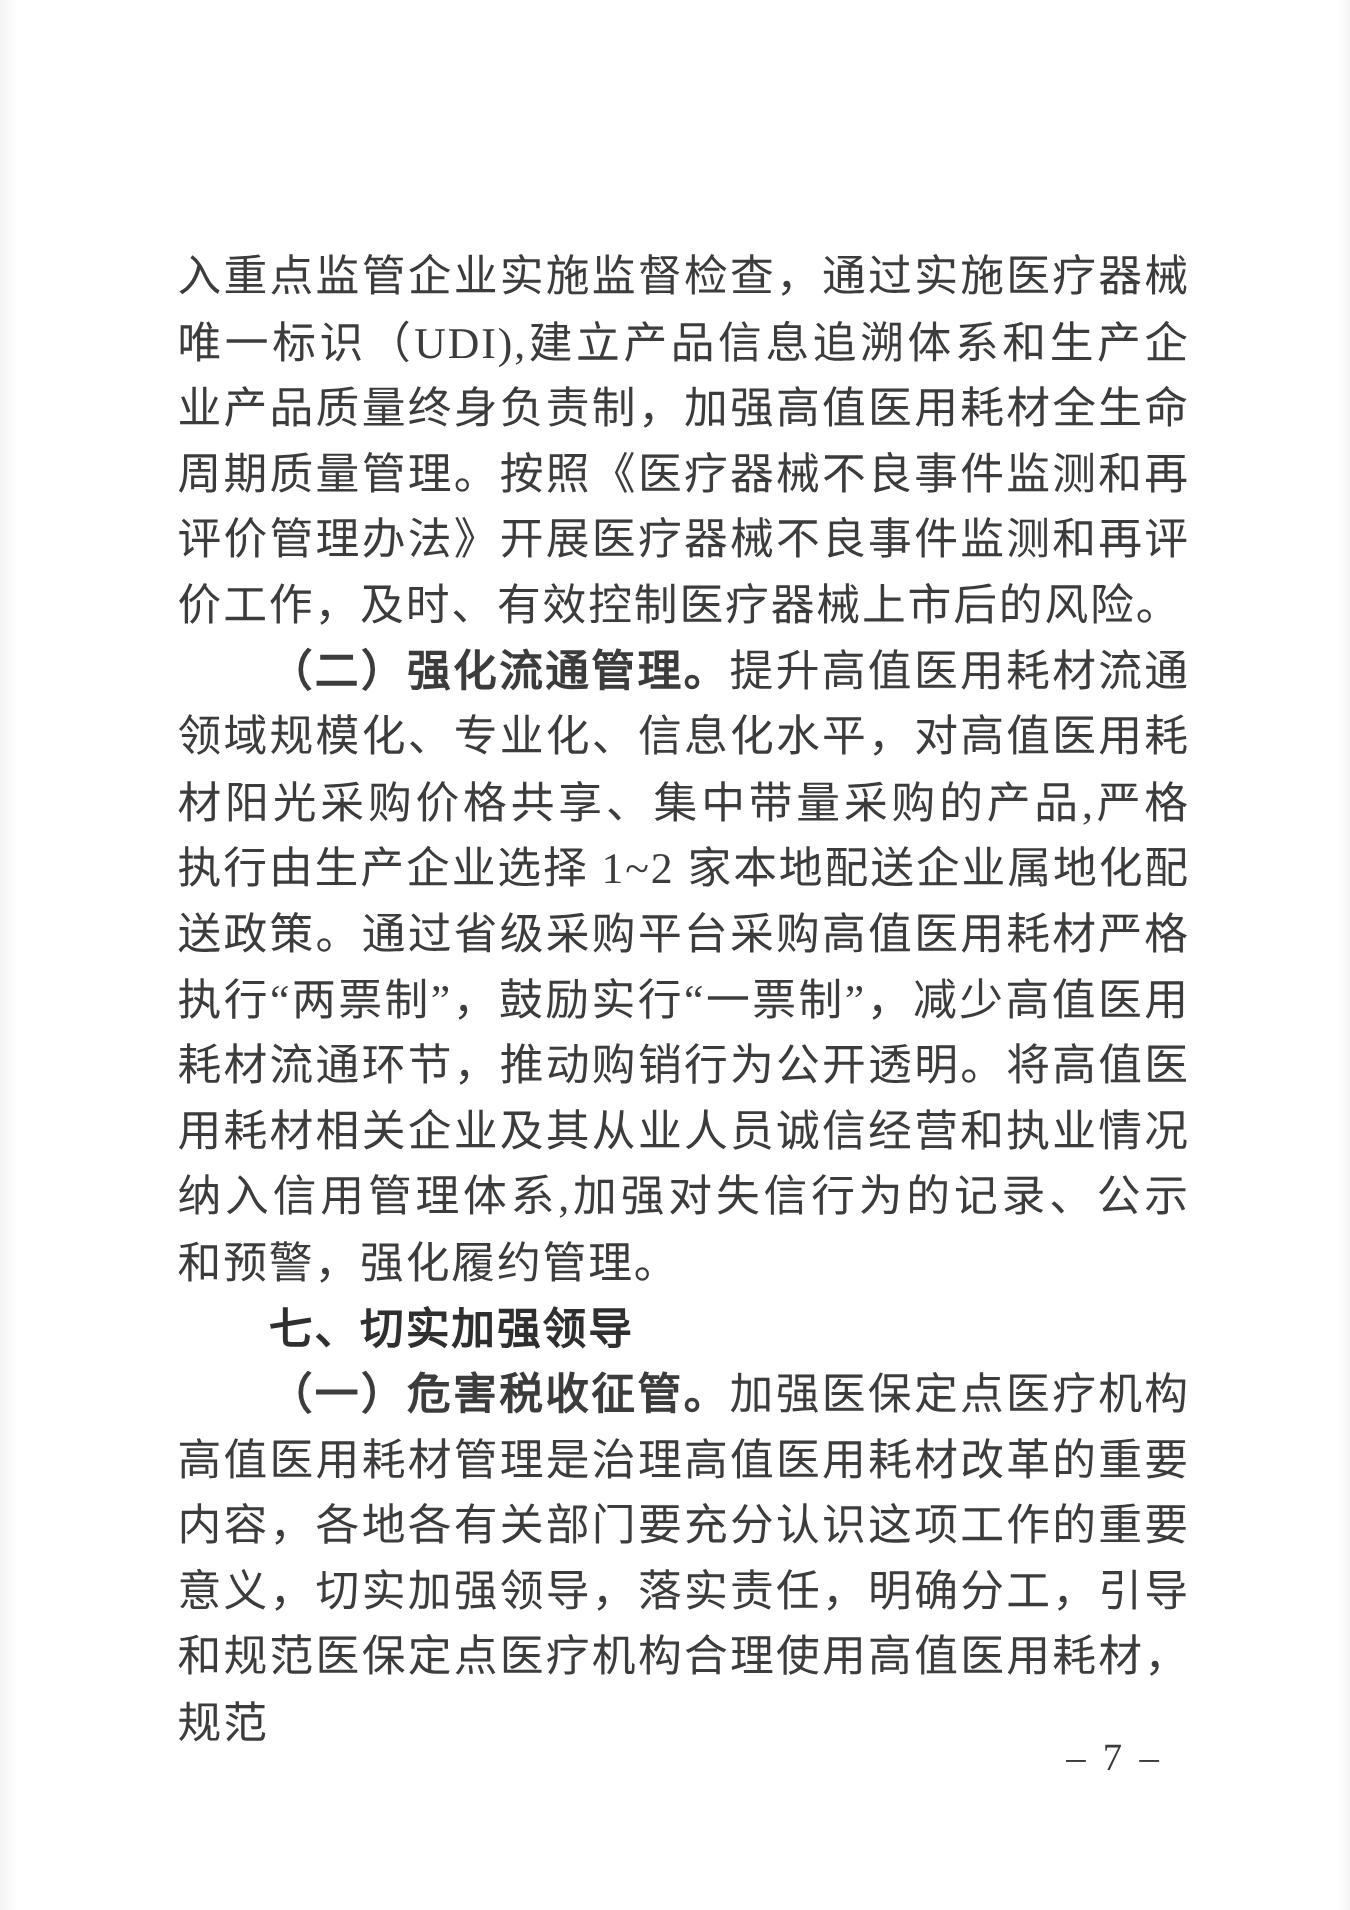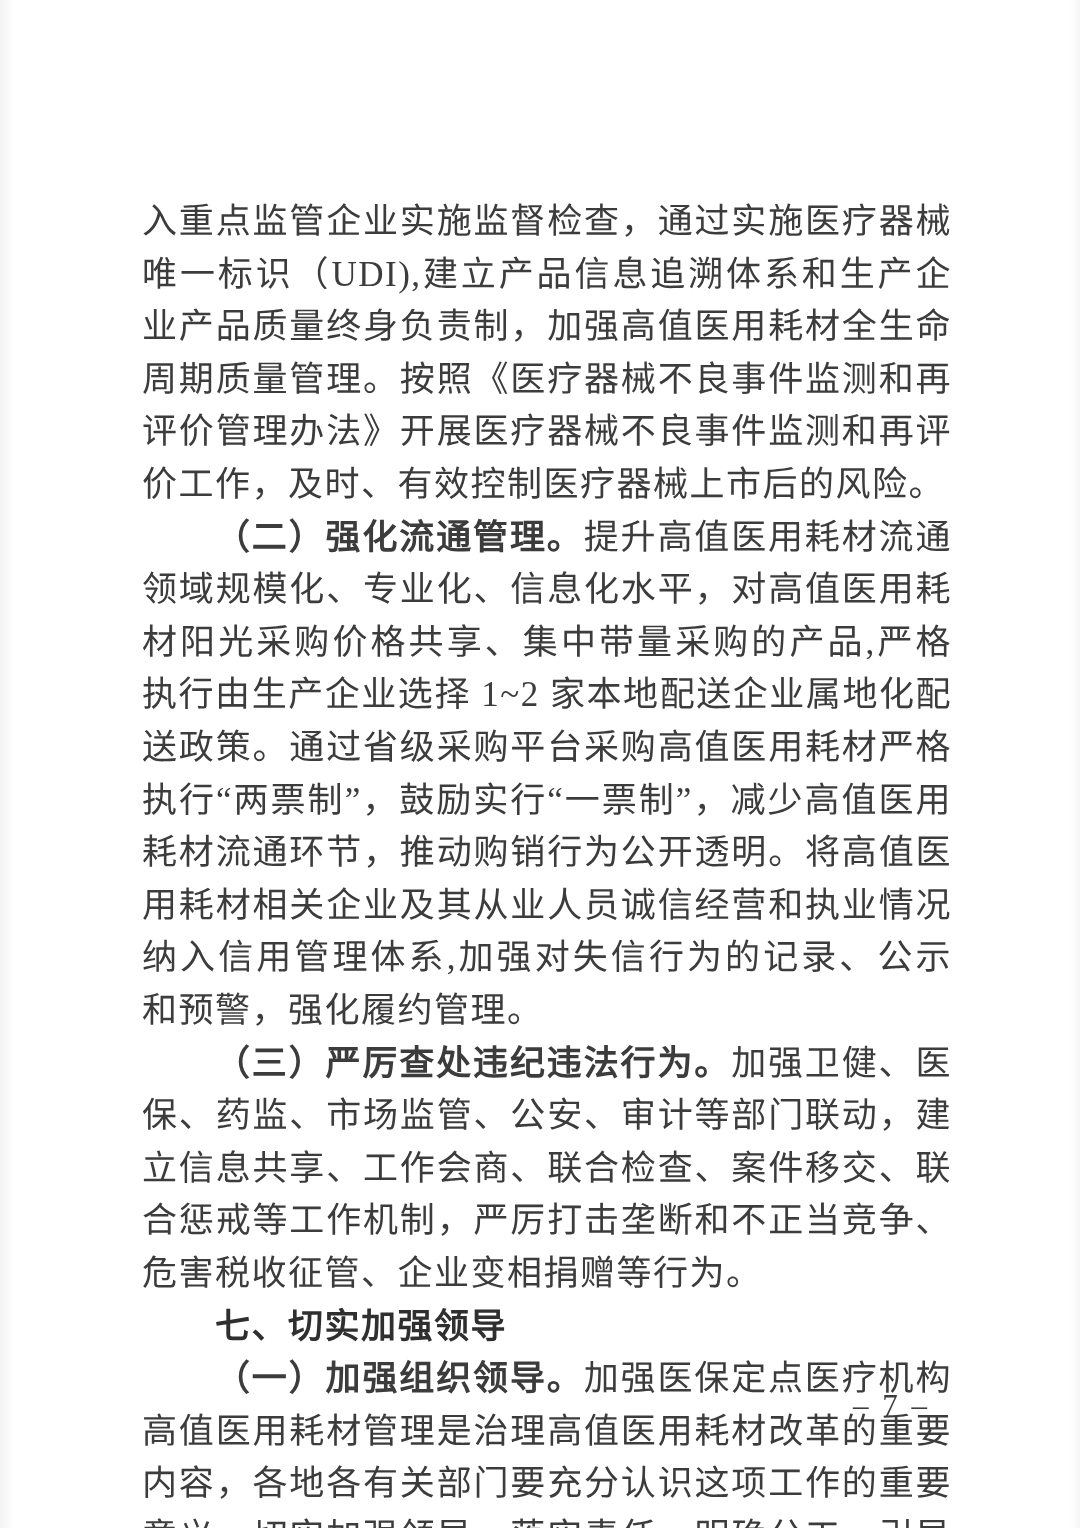--- a/index.html
+++ b/index.html
@@ -63,18 +63,17 @@
     color: #3c3c3c;
   }
 </style>
 </head>
 <body>
 
 <div class="page">
   <div class="doc" id="doc">
       <p class="para">入重点监管企业实施监督检查，通过实施医疗器械唯一标识（UDI),建立产品信息追溯体系和生产企业产品质量终身负责制，加强高值医用耗材全生命周期质量管理。按照《医疗器械不良事件监测和再评价管理办法》开展医疗器械不良事件监测和再评价工作，及时、有效控制医疗器械上市后的风险。</p>
       <p class="para indent"><span class="lead">（二）强化流通管理。</span>提升高值医用耗材流通领域规模化、专业化、信息化水平，对高值医用耗材阳光采购价格共享、集中带量采购的产品,严格执行由生产企业选择 1~2 家本地配送企业属地化配送政策。通过省级采购平台采购高值医用耗材严格执行“两票制”，鼓励实行“一票制”，减少高值医用耗材流通环节，推动购销行为公开透明。将高值医用耗材相关企业及其从业人员诚信经营和执业情况纳入信用管理体系,加强对失信行为的记录、公示和预警，强化履约管理。</p>
-      <p class="para indent"><span class="lead">（三）严厉查处违纪违法行为。</span>加强卫健、医保、药监、市场监管、公安、审计等部门联动，建立信息共享、工作会商、联合检查、案件移交、联合惩戒等工作机制，严厉打击垄断和不正当竞争、危害税收征管、企业变相捐赠等行为。</p>
       <h2 class="heading indent"><span class="lead">七、切实加强领导</span></h2>
-      <p class="para indent"><span class="lead">（一）加强组织领导。</span>加强医保定点医疗机构高值医用耗材管理是治理高值医用耗材改革的重要内容，各地各有关部门要充分认识这项工作的重要意义，切实加强领导，落实责任，明确分工，引导和规范医保定点医疗机构合理使用高值医用耗材，规范</p>
+      <p class="para indent"><span class="lead">（一）危害税收征管。</span>加强医保定点医疗机构高值医用耗材管理是治理高值医用耗材改革的重要内容，各地各有关部门要充分认识这项工作的重要意义，切实加强领导，落实责任，明确分工，引导和规范医保定点医疗机构合理使用高值医用耗材，规范</p>
     </div>
   <div class="footer">– 7 –</div>
 </div>
 
 </body></html>

